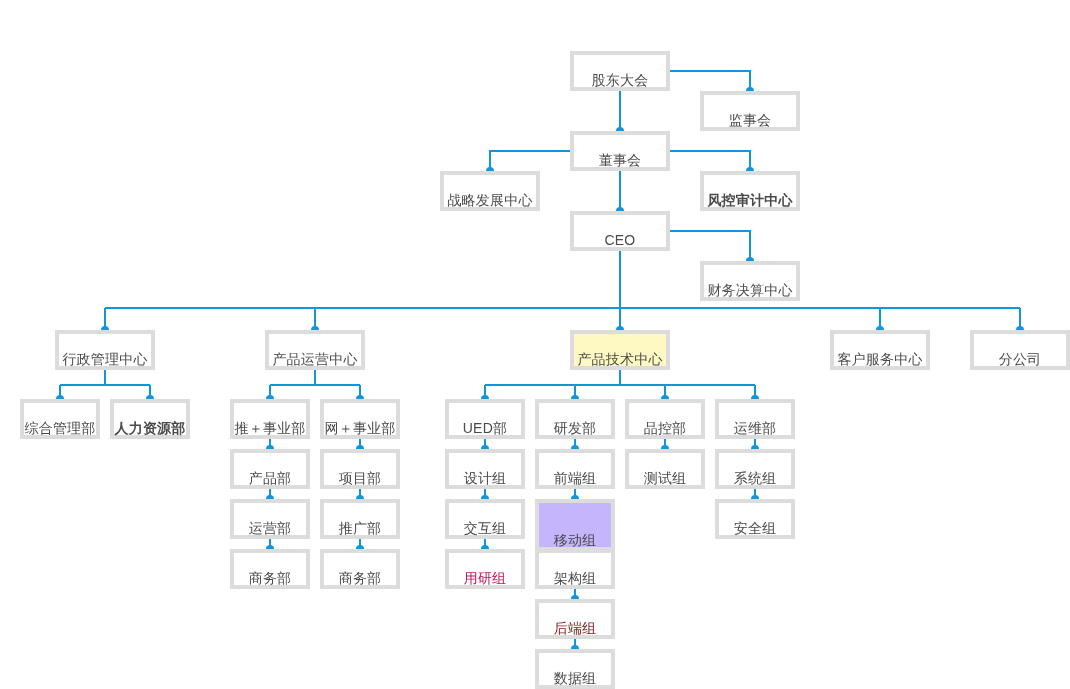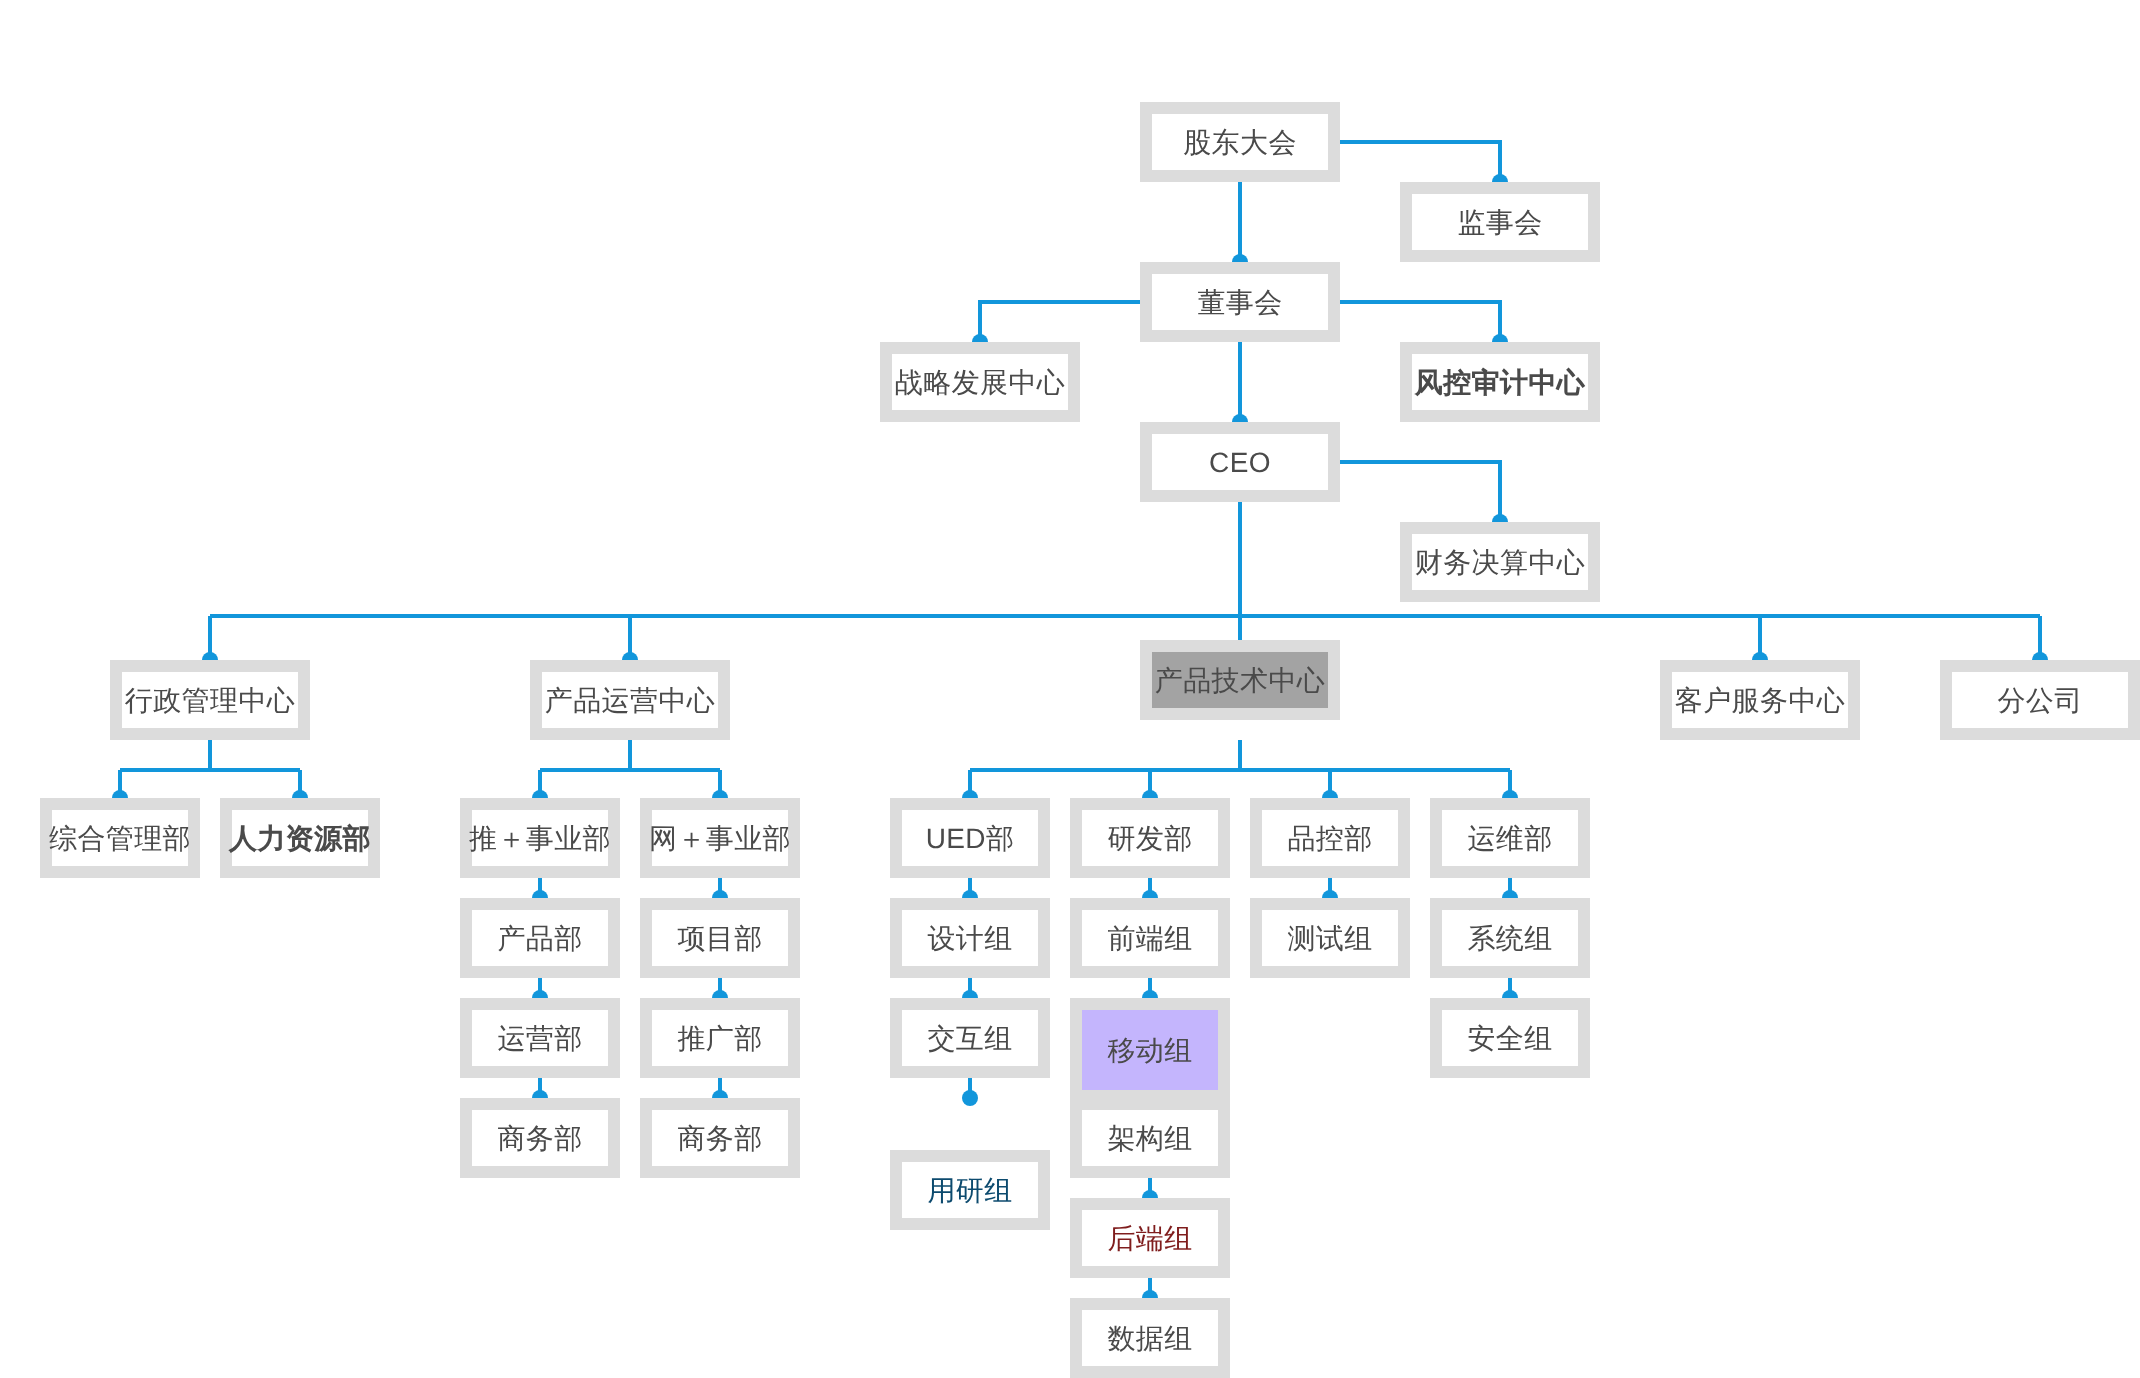--- a/index.html
+++ b/index.html
@@ -26,24 +26,24 @@
   #node-layer {
     position: absolute;
     left: 0;
     top: 0;
     width: 1070px;
     height: 689px;
   }
   .org-node {
     position: absolute;
     box-sizing: border-box;
-    border: 6px solid #22c55e;
+    border: 4px solid #22c55e;
     background: #ffffff;
     display: flex;
-    align-items: center;
+    align-items: flex-end;
     justify-content: center;
     color: #4a4a4a;
     font-size: 14px;
     line-height: 1;
     letter-spacing: 0.2px;
     white-space: nowrap;
   }
   .org-node.wide { width: 100px; height: 40px; }
   .org-node.narrow { width: 80px; height: 40px; }
   .node-label {
@@ -167,21 +167,21 @@
       </div>
       <div class="org-node wide" style="left: 700px; top: 261px; width: 100px; height: 40px; border-color: rgb(220, 220, 220); background: rgb(255, 255, 255); color: rgb(74, 74, 74);">
         <span class="node-label">财务决算中心</span>
       </div>
       <div class="org-node wide" style="left: 55px; top: 330px; width: 100px; height: 40px; border-color: rgb(220, 220, 220); background: rgb(255, 255, 255); color: rgb(74, 74, 74);">
         <span class="node-label">行政管理中心</span>
       </div>
       <div class="org-node wide" style="left: 265px; top: 330px; width: 100px; height: 40px; border-color: rgb(220, 220, 220); background: rgb(255, 255, 255); color: rgb(74, 74, 74);">
         <span class="node-label">产品运营中心</span>
       </div>
-      <div class="org-node wide" style="left: 570px; top: 320px; width: 100px; height: 40px; border-color: rgb(220, 220, 220); background: #a3a3a3; color: rgb(74, 74, 74);">
+      <div class="org-node wide" style="left: 570px; top: 330px; width: 100px; height: 40px; border-color: rgb(220, 220, 220); background: #fef9c3; color: rgb(74, 74, 74);">
         <span class="node-label">产品技术中心</span>
       </div>
       <div class="org-node wide" style="left: 830px; top: 330px; width: 100px; height: 40px; border-color: rgb(220, 220, 220); background: rgb(255, 255, 255); color: rgb(74, 74, 74);">
         <span class="node-label">客户服务中心</span>
       </div>
       <div class="org-node wide" style="left: 970px; top: 330px; width: 100px; height: 40px; border-color: rgb(220, 220, 220); background: rgb(255, 255, 255); color: rgb(74, 74, 74);">
         <span class="node-label">分公司</span>
       </div>
       <div class="org-node narrow" style="left: 20px; top: 399px; width: 80px; height: 40px; border-color: rgb(220, 220, 220); background: rgb(255, 255, 255); color: rgb(74, 74, 74);">
         <span class="node-label">综合管理部</span>
@@ -215,21 +215,21 @@
       </div>
       <div class="org-node narrow" style="left: 445px; top: 399px; width: 80px; height: 40px; border-color: rgb(220, 220, 220); background: rgb(255, 255, 255); color: rgb(74, 74, 74);">
         <span class="node-label">UED部</span>
       </div>
       <div class="org-node narrow" style="left: 445px; top: 449px; width: 80px; height: 40px; border-color: rgb(220, 220, 220); background: rgb(255, 255, 255); color: rgb(74, 74, 74);">
         <span class="node-label">设计组</span>
       </div>
       <div class="org-node narrow" style="left: 445px; top: 499px; width: 80px; height: 40px; border-color: rgb(220, 220, 220); background: rgb(255, 255, 255); color: rgb(74, 74, 74);">
         <span class="node-label">交互组</span>
       </div>
-      <div class="org-node narrow" style="left: 445px; top: 575px; width: 80px; height: 40px; border-color: rgb(220, 220, 220); background: rgb(255, 255, 255); color: #0c4a6e;">
+      <div class="org-node narrow" style="left: 445px; top: 549px; width: 80px; height: 40px; border-color: rgb(220, 220, 220); background: rgb(255, 255, 255); color: #be185d;">
         <span class="node-label">用研组</span>
       </div>
       <div class="org-node narrow" style="left: 535px; top: 399px; width: 80px; height: 40px; border-color: rgb(220, 220, 220); background: rgb(255, 255, 255); color: rgb(74, 74, 74);">
         <span class="node-label">研发部</span>
       </div>
       <div class="org-node narrow" style="left: 535px; top: 449px; width: 80px; height: 40px; border-color: rgb(220, 220, 220); background: rgb(255, 255, 255); color: rgb(74, 74, 74);">
         <span class="node-label">前端组</span>
       </div>
       <div class="org-node narrow" style="left: 535px; top: 499px; width: 80px; height: 52px; border-color: rgb(220, 220, 220); background: #c4b5fd; color: rgb(74, 74, 74);">
         <span class="node-label">移动组</span>

